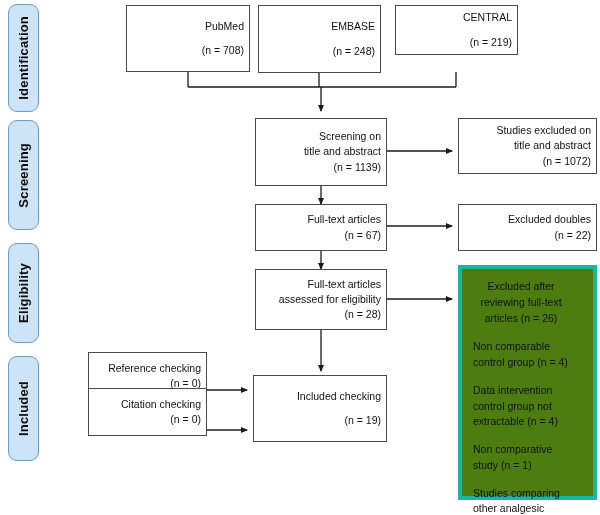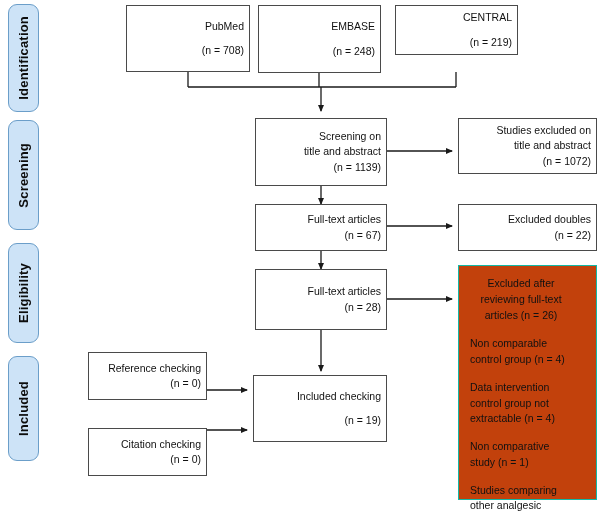--- a/index.html
+++ b/index.html
@@ -54,22 +54,22 @@
     line-height: 1.45;
     padding: 3px 5px;
   }
   .flow-box .ln { display: block; white-space: nowrap; }
   .flow-box .gap { height: 9px; }
 
   
   .detail-box {
     position: absolute;
     box-sizing: border-box;
-    background: #c2410c;
-    border: 1px solid #14b8a6;
+    background: #4d7c0f;
+    border: 4px solid #14b8a6;
     font-size: 10.5px;
     color: #111111;
     line-height: 1.5;
     padding: 10px 24px 8px 11px;
     text-align: left;
   }
   .detail-box .head {
     text-align: center;
     margin-bottom: 13px;
   }
@@ -169,20 +169,21 @@
     <span class="ln">Full-text articles</span>
     <span class="ln">(n = 67)</span>
   </div>
   <div class="flow-box" style="left:458px;top:204px;width:139px;height:47px;">
     <span class="ln">Excluded doubles</span>
     <span class="ln">(n = 22)</span>
   </div>
 
   <div class="flow-box" style="left:255px;top:269px;width:132px;height:61px;">
     <span class="ln">Full-text articles</span>
+    <span class="ln">assessed for eligibility</span>
     <span class="ln">(n = 28)</span>
   </div>
 
   <div class="detail-box" style="left:458px;top:265px;width:139px;height:235px;">
     <div class="head">
       <span class="ln">Excluded after reviewing</span>
       <span class="ln">full-text articles</span>
       <span class="ln">(n = 26)</span>
     </div>
     <div class="reason">
@@ -202,21 +203,21 @@
       <span class="ln">Studies comparing</span>
       <span class="ln">other analgesic</span>
       <span class="ln">interventions (n = 17)</span>
     </div>
   </div>
 
   <div class="flow-box" style="left:88px;top:352px;width:119px;height:48px;">
     <span class="ln">Reference checking</span>
     <span class="ln">(n = 0)</span>
   </div>
-  <div class="flow-box" style="left:88px;top:428px;width:119px;height:48px;">
+  <div class="flow-box" style="left:88px;top:388px;width:119px;height:48px;">
     <span class="ln">Citation checking</span>
     <span class="ln">(n = 0)</span>
   </div>
 
   <div class="flow-box" style="left:253px;top:375px;width:134px;height:67px;">
     <span class="ln">Included checking</span>
     <span class="gap"></span>
     <span class="ln">(n = 19)</span>
   </div>
 

